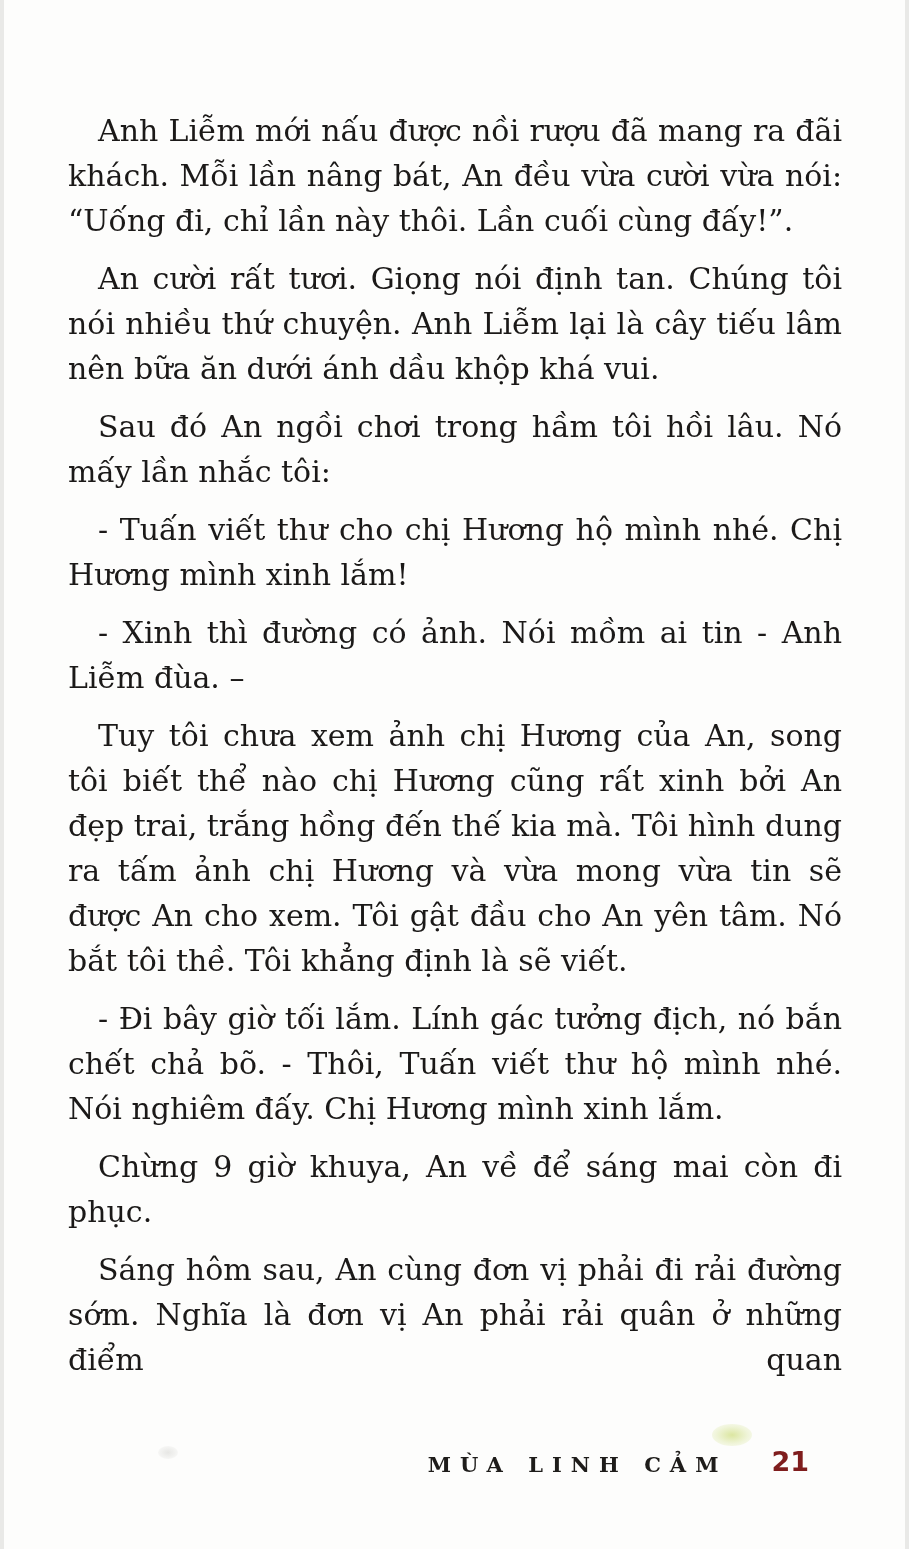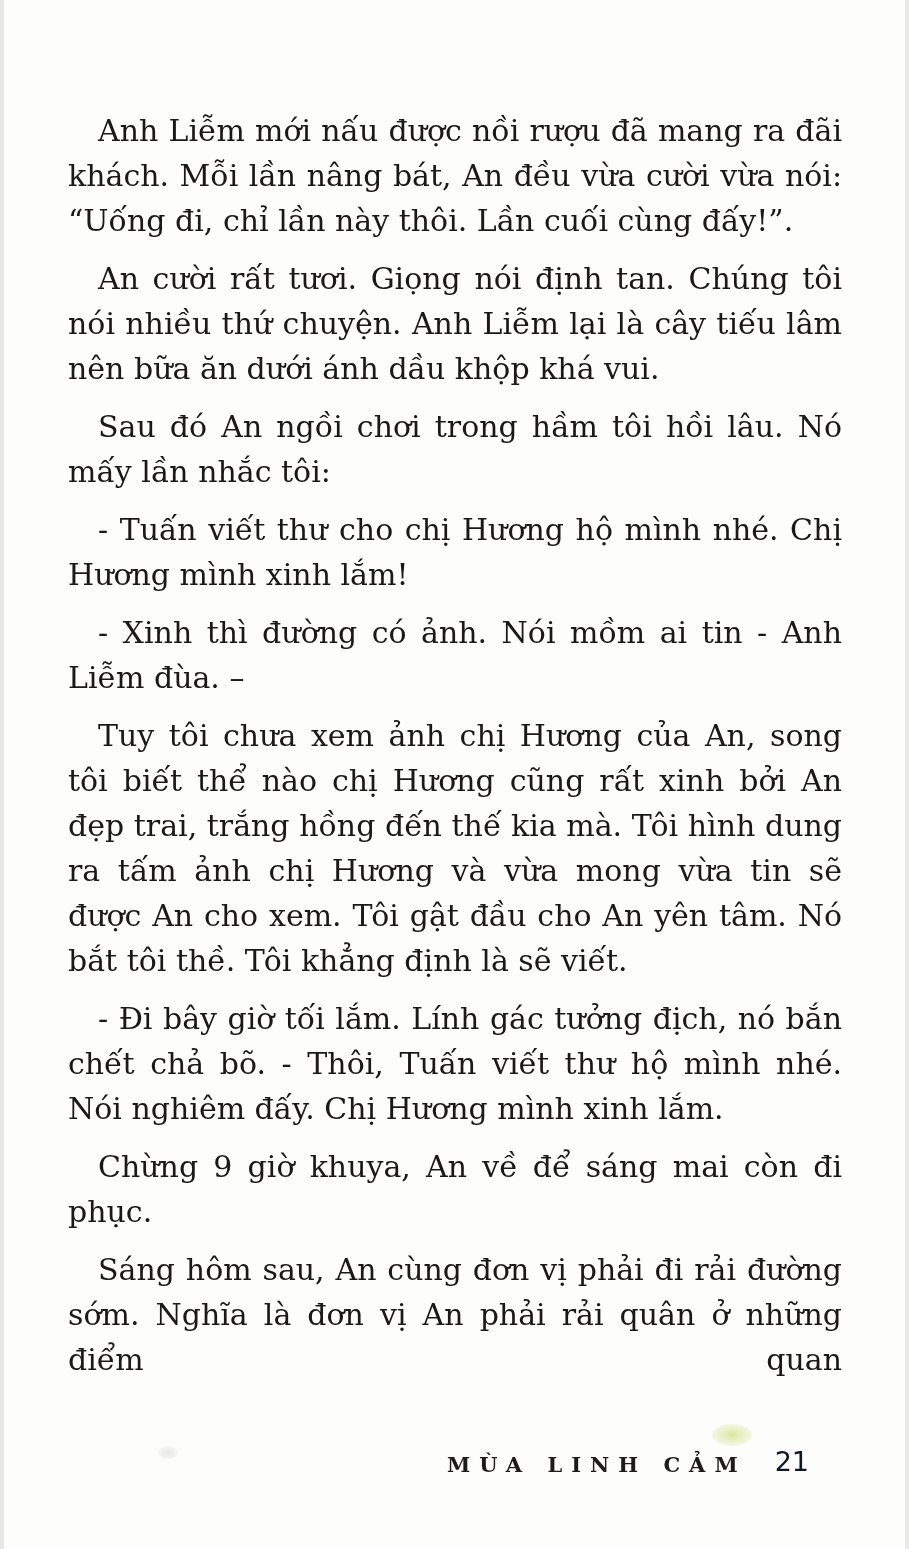--- a/index.html
+++ b/index.html
@@ -46,22 +46,23 @@
   .running-title {
     font-family: "DejaVu Serif", serif;
     font-size: 21px;
     font-weight: 600;
     letter-spacing: 9px;
     color: #1e1c1a;
   }
   .page-number {
     font-family: "DejaVu Sans", sans-serif;
     font-size: 27px;
-    font-weight: normal;
-    color: #0f172a;
+    font-weight: bold;
+    color: #7f1d1d;
+    margin-left: 16px;
   }
   .smudge {
     position: absolute;
     border-radius: 50%;
     pointer-events: none;
   }
   .smudge-yellow {
     left: 708px;
     top: 1424px;
     width: 40px;

